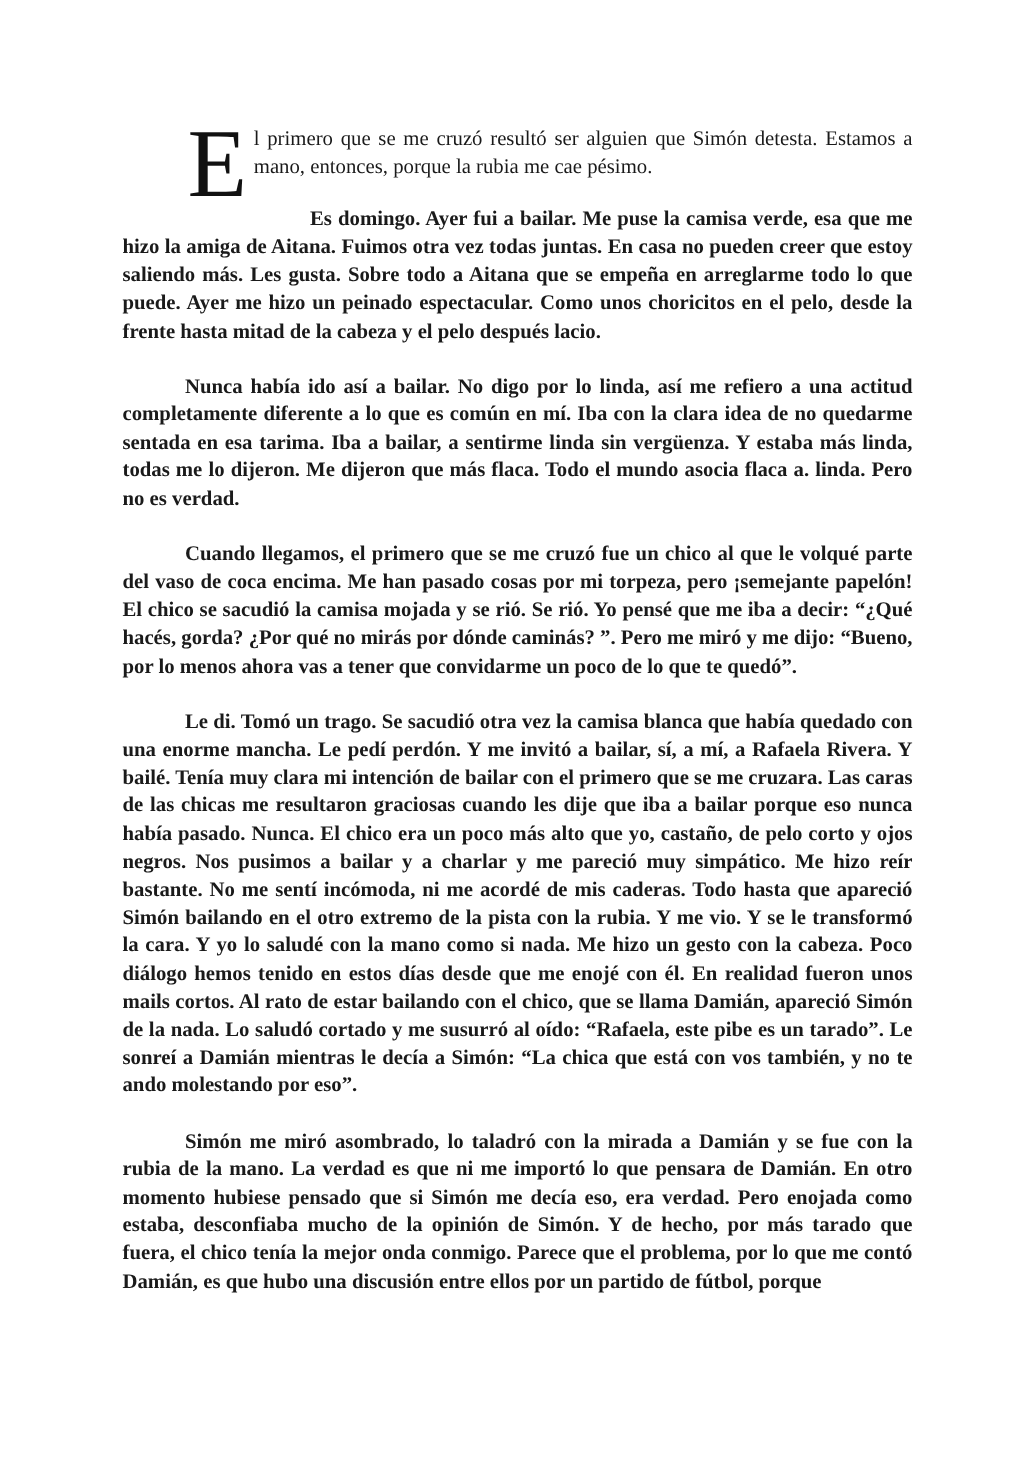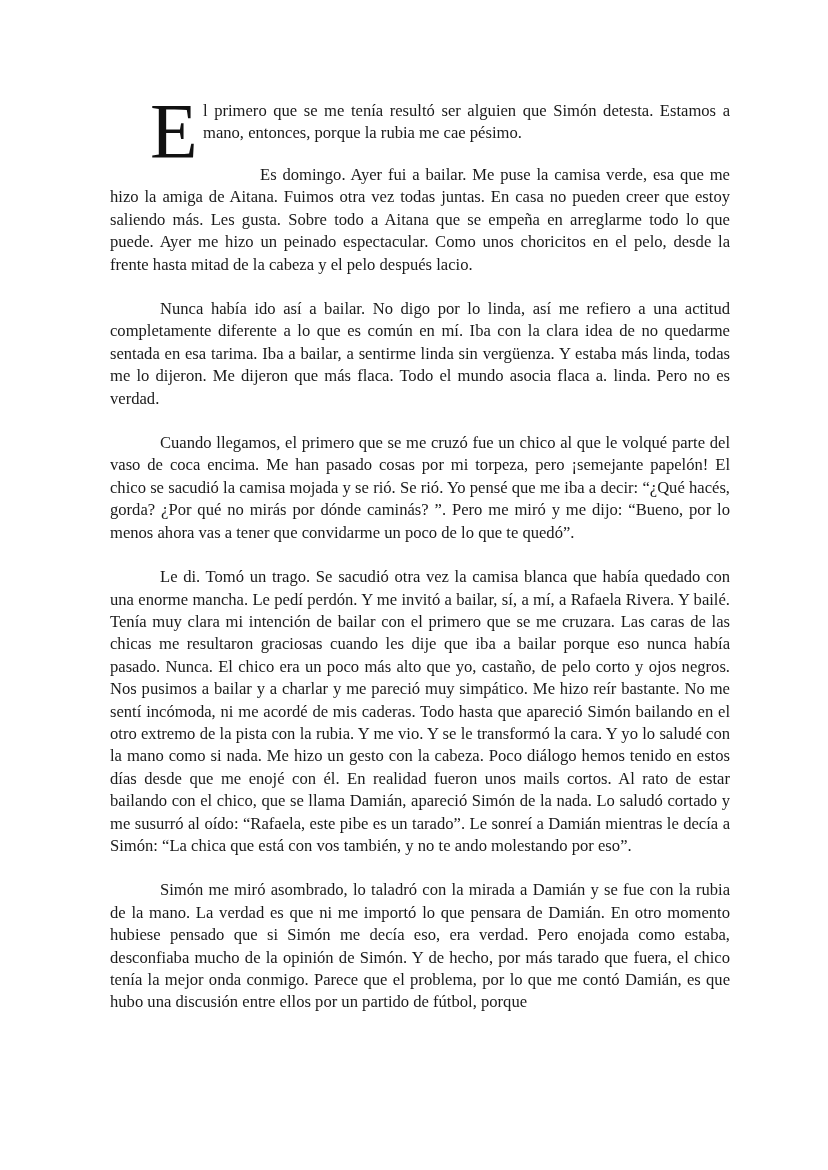--- a/index.html
+++ b/index.html
@@ -30,30 +30,31 @@
   .intro-text {
     position: absolute;
     left: 105px;
     top: 0;
     width: 527px;
     text-align: justify;
   }
   .p {
     text-align: justify;
     text-indent: 50px;
-    margin: 0 0 22px 12px;
+    margin: 0 0 22px 0;
+    font-weight: bold;
   }
   .p.first { text-indent: 150px; margin-top: 8px; }
 </style>
 </head>
 <body>
 
 <div class="page">
   <div class="intro">
     <span class="dropcap">E</span>
-    <div class="intro-text">l primero que se me tenía resultó ser alguien que Simón detesta. Estamos a mano, entonces, porque la rubia me cae pésimo.</div>
+    <div class="intro-text">l primero que se me cruzó resultó ser alguien que Simón detesta. Estamos a mano, entonces, porque la rubia me cae pésimo.</div>
   </div>
   <p class="p first">Es domingo. Ayer fui a bailar. Me puse la camisa verde, esa que me hizo la amiga de Aitana. Fuimos otra vez todas juntas. En casa no pueden creer que estoy saliendo más. Les gusta. Sobre todo a Aitana que se empeña en arreglarme todo lo que puede. Ayer me hizo un peinado espectacular. Como unos choricitos en el pelo, desde la frente hasta mitad de la cabeza y el pelo después lacio.</p>
   <p class="p">Nunca había ido así a bailar. No digo por lo linda, así me refiero a una actitud completamente diferente a lo que es común en mí. Iba con la clara idea de no quedarme sentada en esa tarima. Iba a bailar, a sentirme linda sin vergüenza. Y estaba más linda, todas me lo dijeron. Me dijeron que más flaca. Todo el mundo asocia flaca a. linda. Pero no es verdad.</p>
   <p class="p">Cuando llegamos, el primero que se me cruzó fue un chico al que le volqué parte del vaso de coca encima. Me han pasado cosas por mi torpeza, pero ¡semejante papelón! El chico se sacudió la camisa mojada y se rió. Se rió. Yo pensé que me iba a decir: “¿Qué hacés, gorda? ¿Por qué no mirás por dónde caminás? ”. Pero me miró y me dijo: “Bueno, por lo menos ahora vas a tener que convidarme un poco de lo que te quedó”.</p>
   <p class="p">Le di. Tomó un trago. Se sacudió otra vez la camisa blanca que había quedado con una enorme mancha. Le pedí perdón. Y me invitó a bailar, sí, a mí, a Rafaela Rivera. Y bailé. Tenía muy clara mi intención de bailar con el primero que se me cruzara. Las caras de las chicas me resultaron graciosas cuando les dije que iba a bailar porque eso nunca había pasado. Nunca. El chico era un poco más alto que yo, castaño, de pelo corto y ojos negros. Nos pusimos a bailar y a charlar y me pareció muy simpático. Me hizo reír bastante. No me sentí incómoda, ni me acordé de mis caderas. Todo hasta que apareció Simón bailando en el otro extremo de la pista con la rubia. Y me vio. Y se le transformó la cara. Y yo lo saludé con la mano como si nada. Me hizo un gesto con la cabeza. Poco diálogo hemos tenido en estos días desde que me enojé con él. En realidad fueron unos mails cortos. Al rato de estar bailando con el chico, que se llama Damián, apareció Simón de la nada. Lo saludó cortado y me susurró al oído: “Rafaela, este pibe es un tarado”. Le sonreí a Damián mientras le decía a Simón: “La chica que está con vos también, y no te ando molestando por eso”.</p>
   <p class="p">Simón me miró asombrado, lo taladró con la mirada a Damián y se fue con la rubia de la mano. La verdad es que ni me importó lo que pensara de Damián. En otro momento hubiese pensado que si Simón me decía eso, era verdad. Pero enojada como estaba, desconfiaba mucho de la opinión de Simón. Y de hecho, por más tarado que fuera, el chico tenía la mejor onda conmigo. Parece que el problema, por lo que me contó Damián, es que hubo una discusión entre ellos por un partido de fútbol, porque</p>
 </div>
 
 </body></html>

